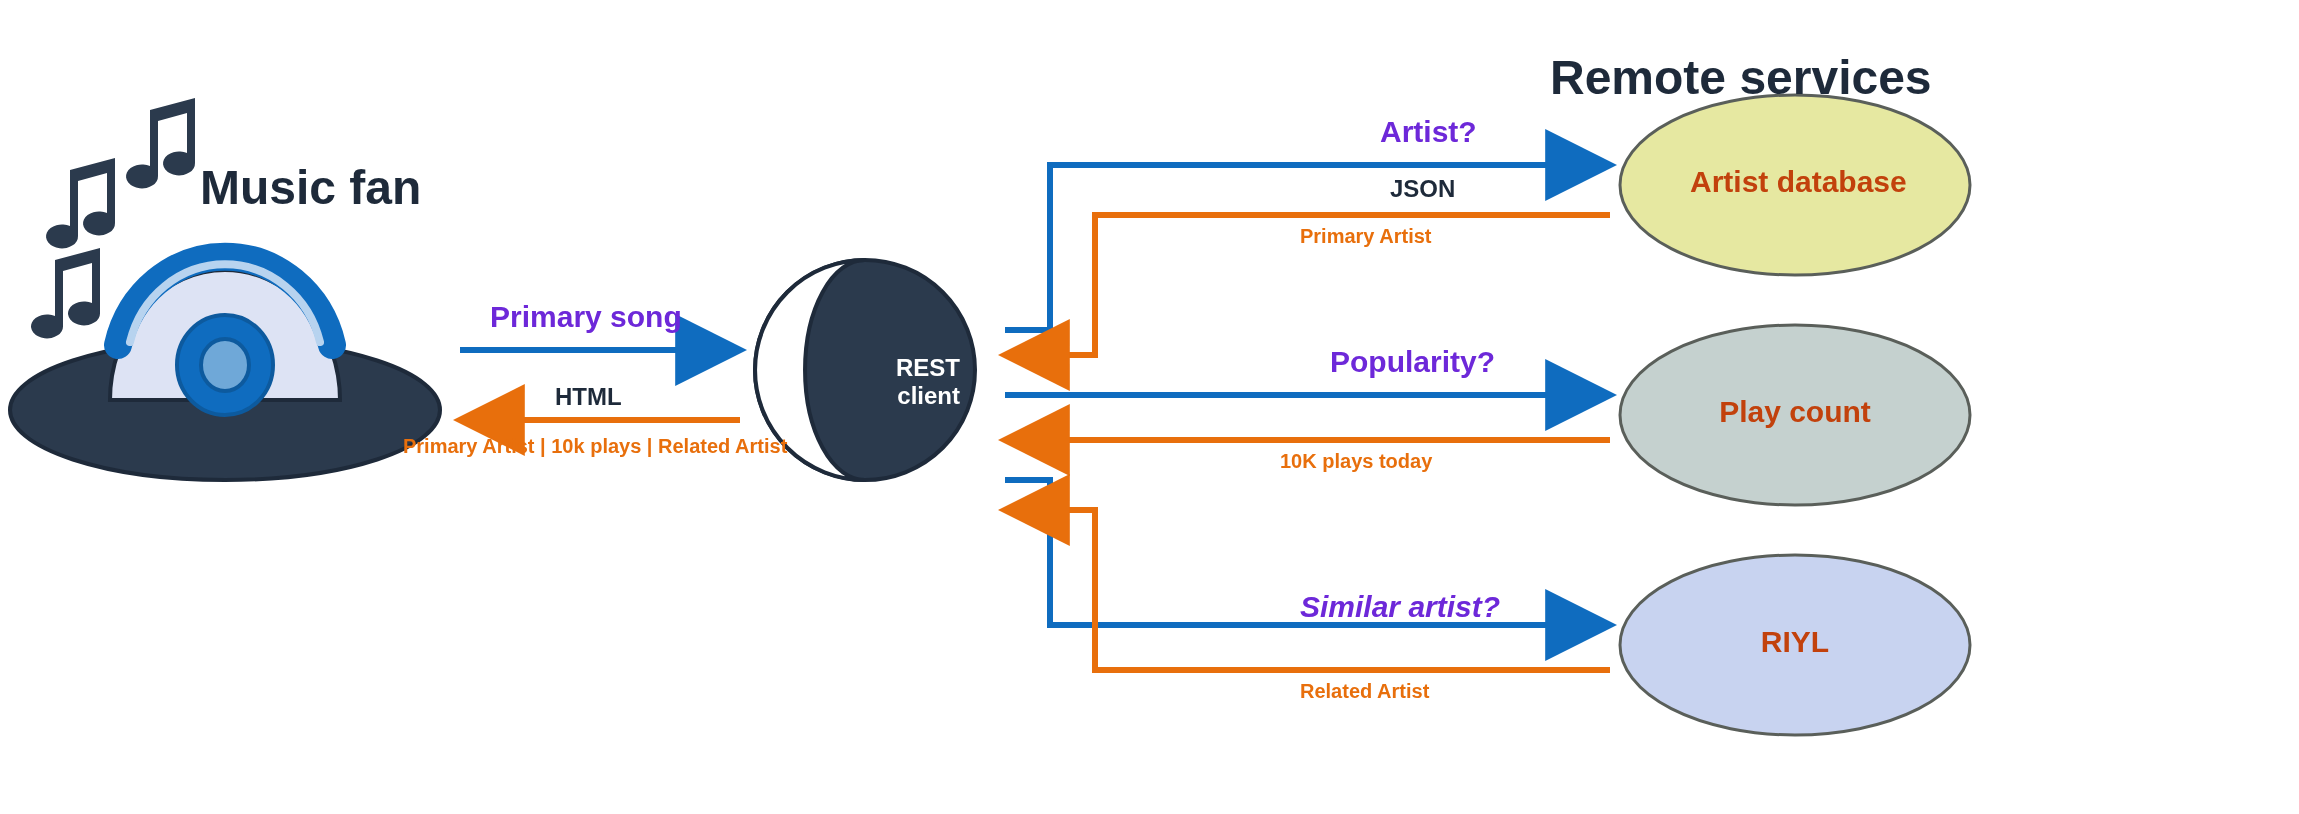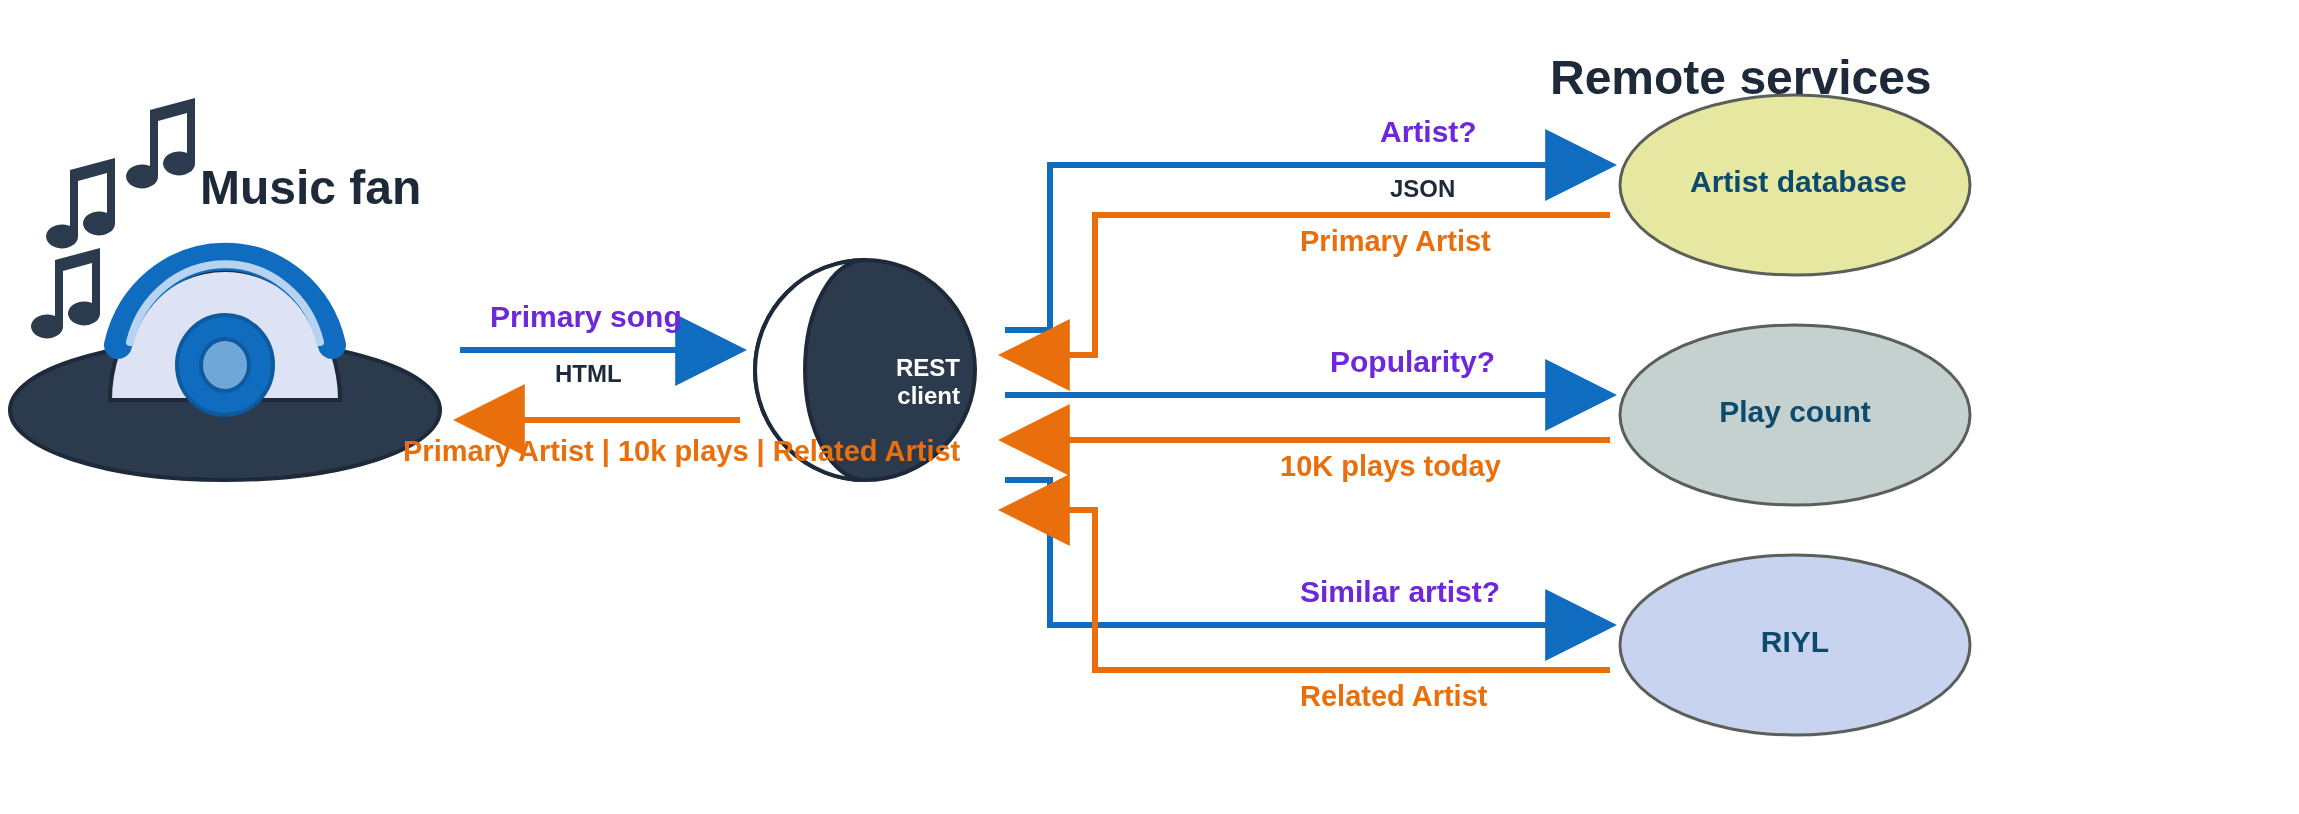--- a/index.html
+++ b/index.html
@@ -22,40 +22,40 @@
     color: #1e2a3a;
     margin-top: 40px;
   }
   .blue-label {
     font-weight: 700;
     font-size: 30px;
     color: #6d28d9;
   }
   .orange-label {
     font-weight: 700;
-    font-size: 29px;
+    font-size: 20px;
     color: #e86f0c;
   }
   .small-label {
     font-weight: 700;
     font-size: 24px;
     color: #1e2a3a;
   }
   .rest-label {
     font-weight: 600;
     font-size: 24px;
     color: #ffffff;
     text-align: right;
     line-height: 1.15;
     margin-top: 24px;
   }
   .service-label {
     font-weight: 700;
     font-size: 30px;
-    color: #0c4a6e;
+    color: #c2410c;
     text-align: center;
   }
   svg.full {
     position: absolute;
     top: 0;
     left: 0;
     width: 2299px;
     height: 814px;
   }
 </style>
@@ -139,27 +139,27 @@
 
 <div class="label heading" style="left:200px; top:120px;">Music fan</div>
 <div class="label heading" style="left:1550px; top:10px;">Remote services</div>
 
 <div class="label rest-label" style="left:840px; top:330px; width:120px;">
   <span>REST</span><br>
   <span>client</span>
 </div>
 
 <div class="label blue-label" style="left:490px; top:300px;">Primary song</div>
-<div class="label small-label" style="left:555px; top:360px;">HTML</div>
+<div class="label small-label" style="left:555px; top:383px;">HTML</div>
 <div class="label orange-label" style="left:403px; top:435px;">Primary Artist |  10k plays  |  Related Artist</div>
 
 <div class="label blue-label" style="left:1380px; top:115px;">Artist?</div>
 <div class="label small-label" style="left:1390px; top:175px;">JSON</div>
 <div class="label orange-label" style="left:1300px; top:225px;">Primary Artist</div>
 <div class="label service-label" style="left:1690px; top:165px; width:210px;">Artist database</div>
 
 <div class="label blue-label" style="left:1330px; top:345px;">Popularity?</div>
 <div class="label orange-label" style="left:1280px; top:450px;">10K plays today</div>
 <div class="label service-label" style="left:1715px; top:395px; width:160px;">Play count</div>
 
-<div class="label blue-label" style="left:1300px; top:575px;">Similar artist?</div>
+<div class="label blue-label" style="left:1300px; top:590px;font-style:italic;">Similar artist?</div>
 <div class="label orange-label" style="left:1300px; top:680px;">Related Artist</div>
 <div class="label service-label" style="left:1740px; top:625px; width:110px;">RIYL</div>
 
 </body></html>

